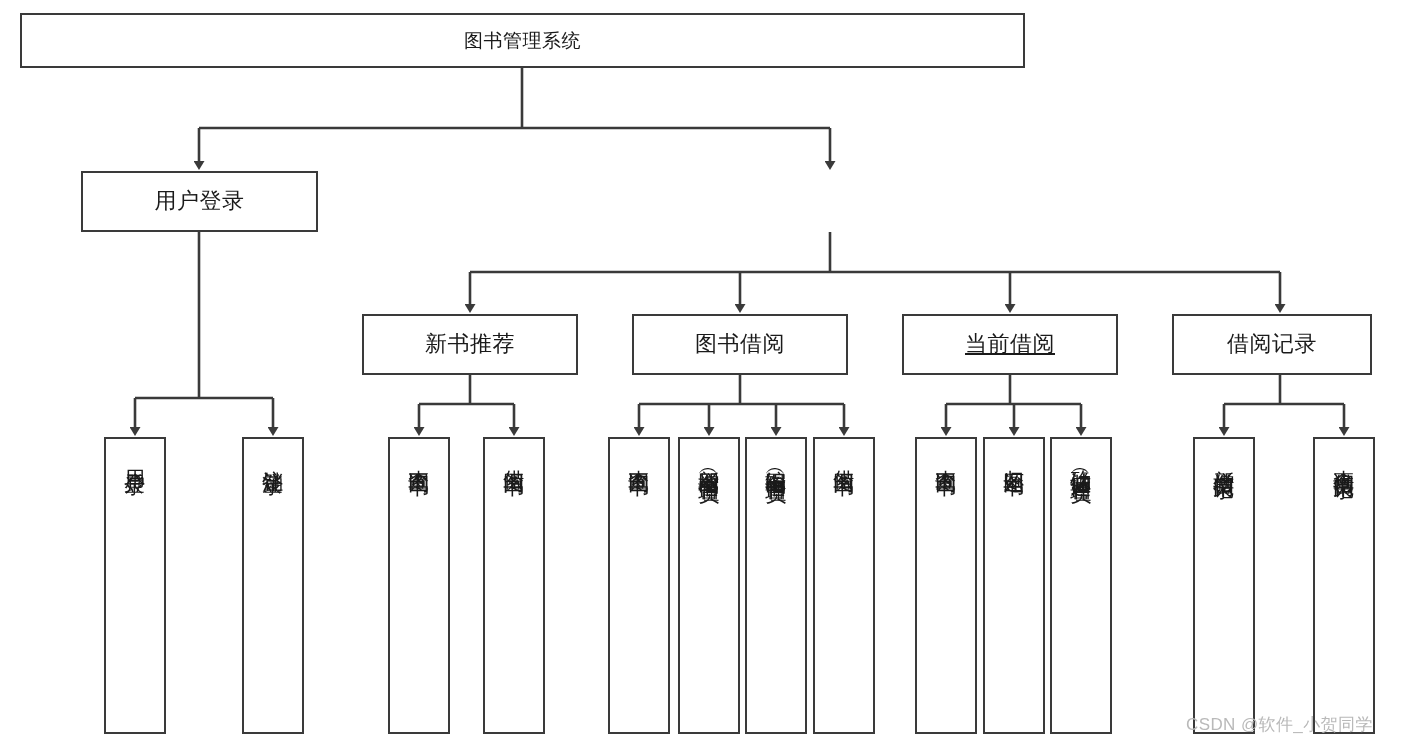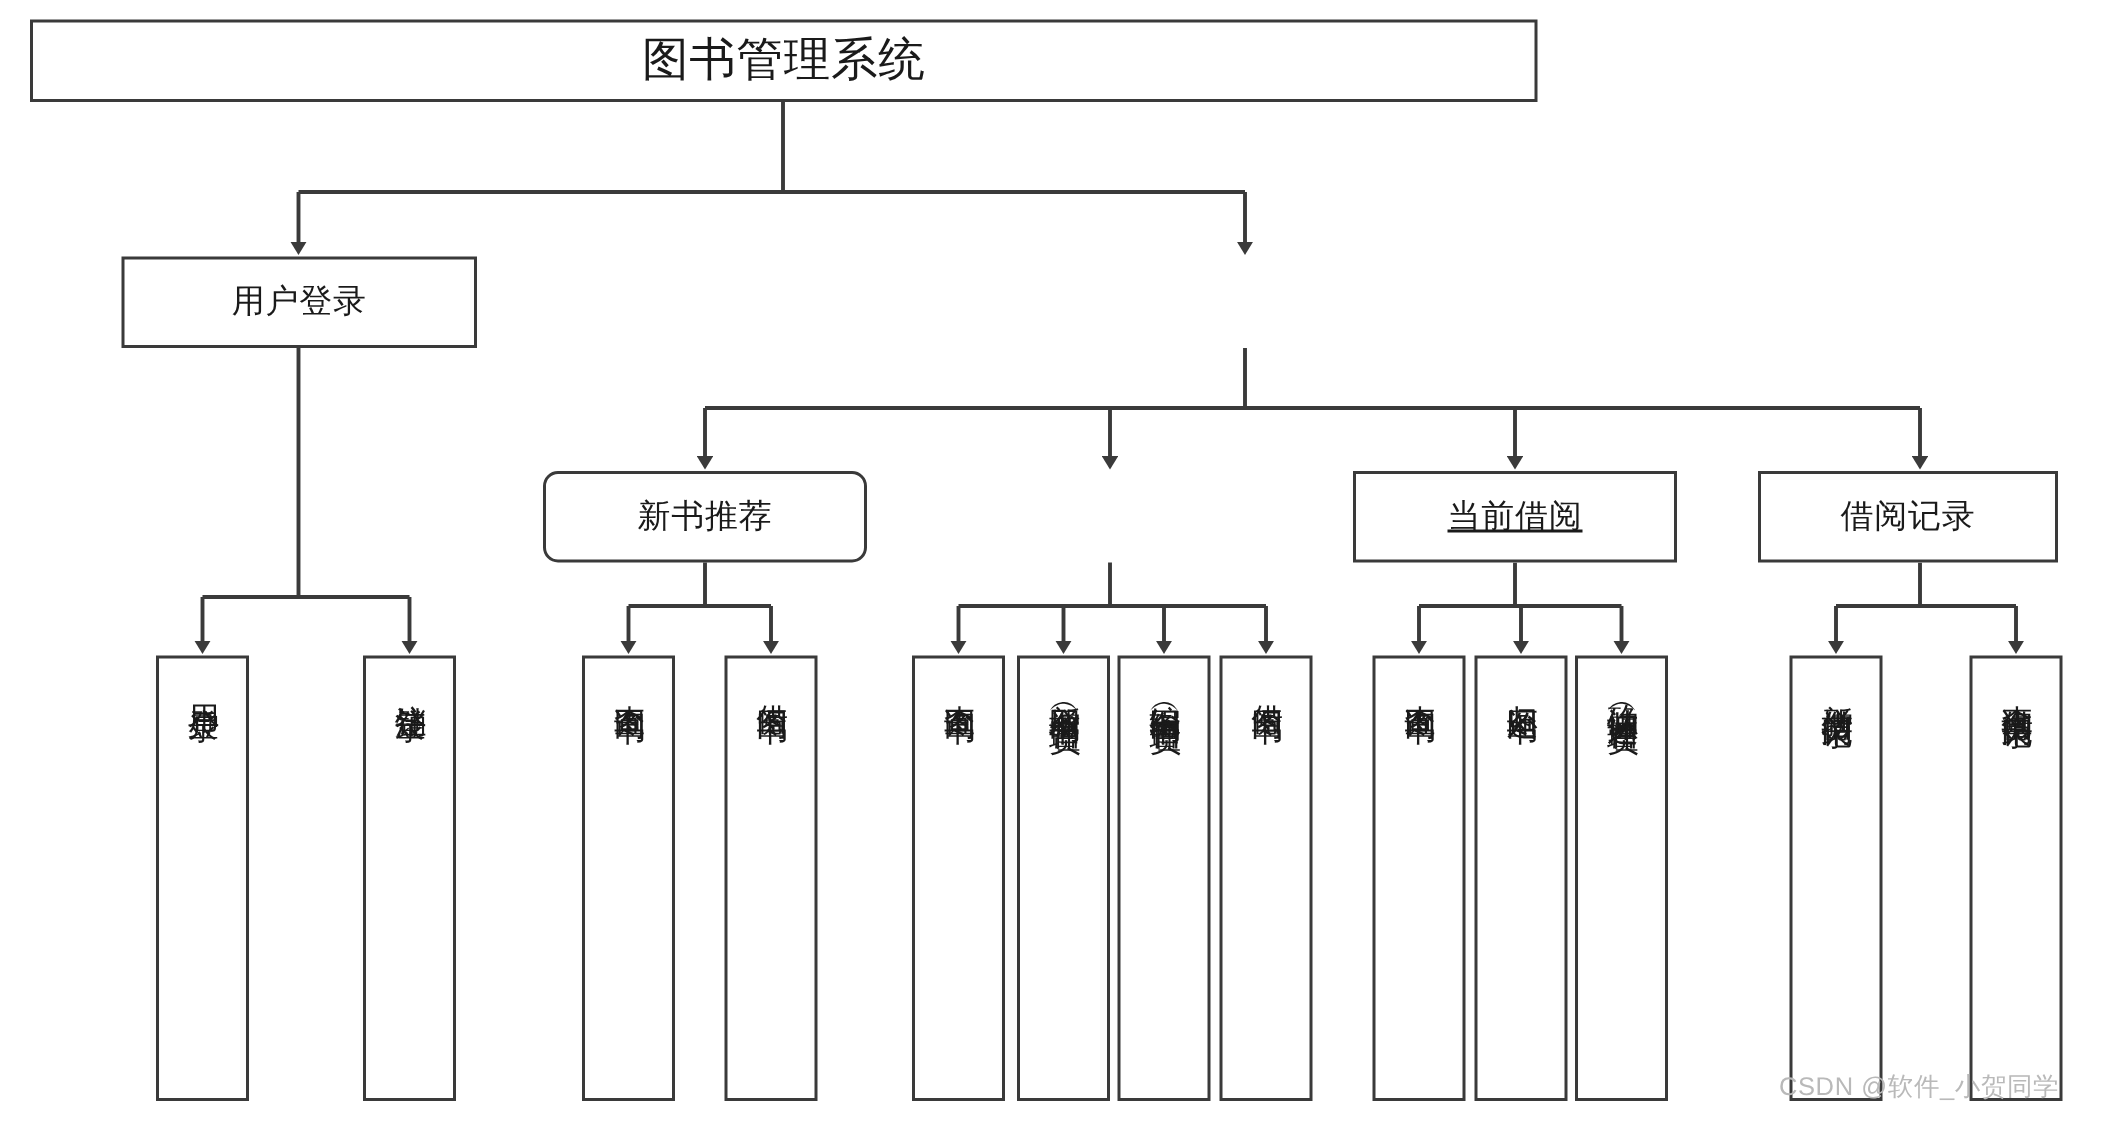--- a/index.html
+++ b/index.html
@@ -50,21 +50,21 @@
     justify-content: center;
     padding-top: 14px;
   }
   .node.vertical .label {
     writing-mode: vertical-rl;
     text-orientation: upright;
     font-size: 21px;
     letter-spacing: 2px;
     white-space: nowrap;
   }
-  .node.root .label { font-size: 31px; }
+  .node.root .label { font-size: 19px; }
   .watermark {
     position: absolute;
     left: 1186px;
     top: 713px;
     font-size: 17px;
     color: #b9b9b9;
     letter-spacing: 0.4px;
     white-space: nowrap;
     user-select: none;
   }
@@ -125,22 +125,25 @@
   </svg>
 
   <div class="node horizontal root" style="left: 20px; top: 13px; width: 1005px; height: 55px;">
     <span class="label">图书管理系统</span>
   </div>
 
   <div class="node horizontal" style="left: 81px; top: 171px; width: 237px; height: 61px;">
     <span class="label">用户登录</span>
   </div>
 
-  <div class="node horizontal" style="left: 362px; top: 314px; width: 216px; height: 61px; border-radius: 10px;">
+  <div class="node horizontal" style="left: 362px; top: 314px; width: 216px; height: 61px;">
     <span class="label">新书推荐</span>
+  </div>
+  <div class="node horizontal" style="left: 632px; top: 314px; width: 216px; height: 61px;">
+    <span class="label">图书借阅</span>
   </div>
   <div class="node horizontal" style="left: 902px; top: 314px; width: 216px; height: 61px; text-decoration: underline;">
     <span class="label">当前借阅</span>
   </div>
   <div class="node horizontal" style="left: 1172px; top: 314px; width: 200px; height: 61px;">
     <span class="label">借阅记录</span>
   </div>
 
   <div class="node vertical" style="left: 104px; top: 437px; width: 62px; height: 297px;">
     <span class="label">用户登录</span>

